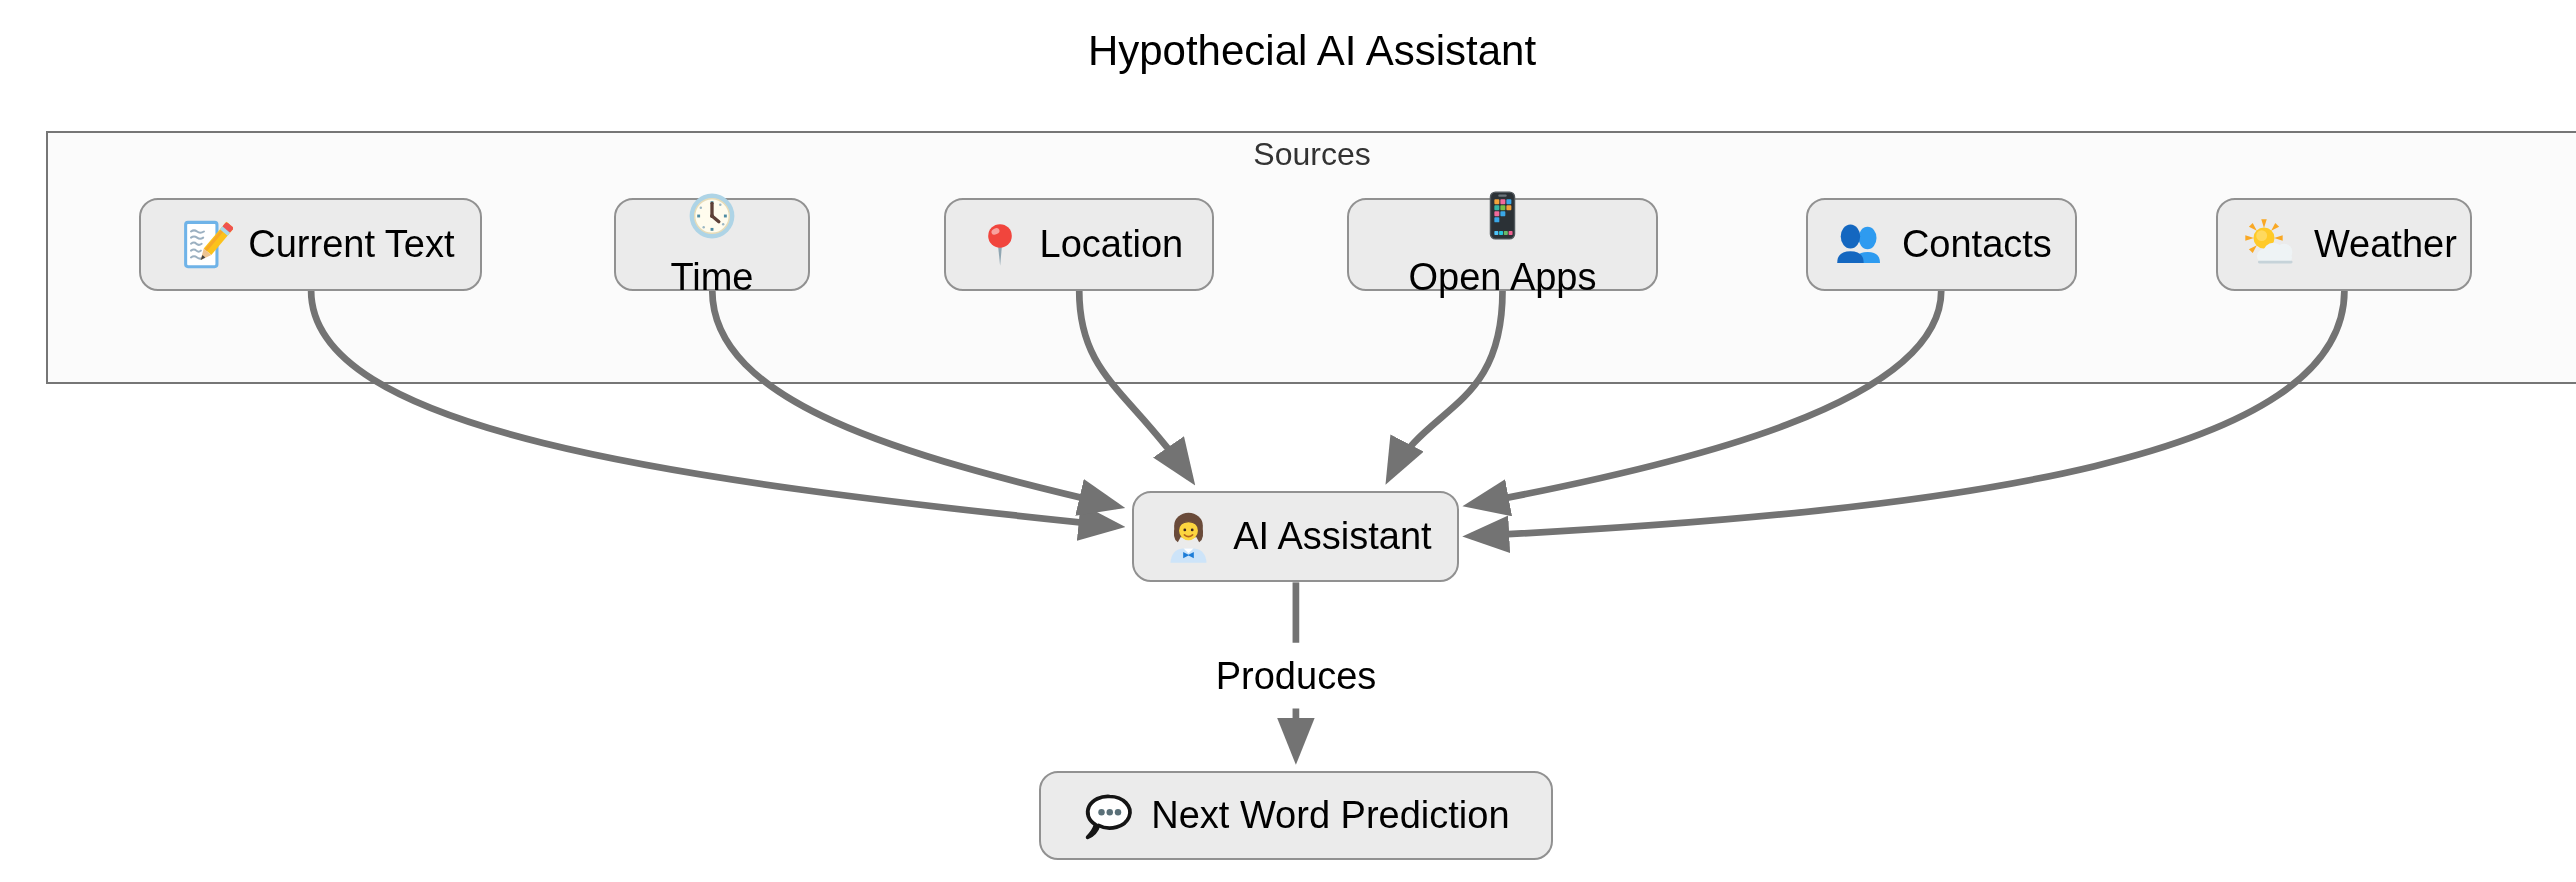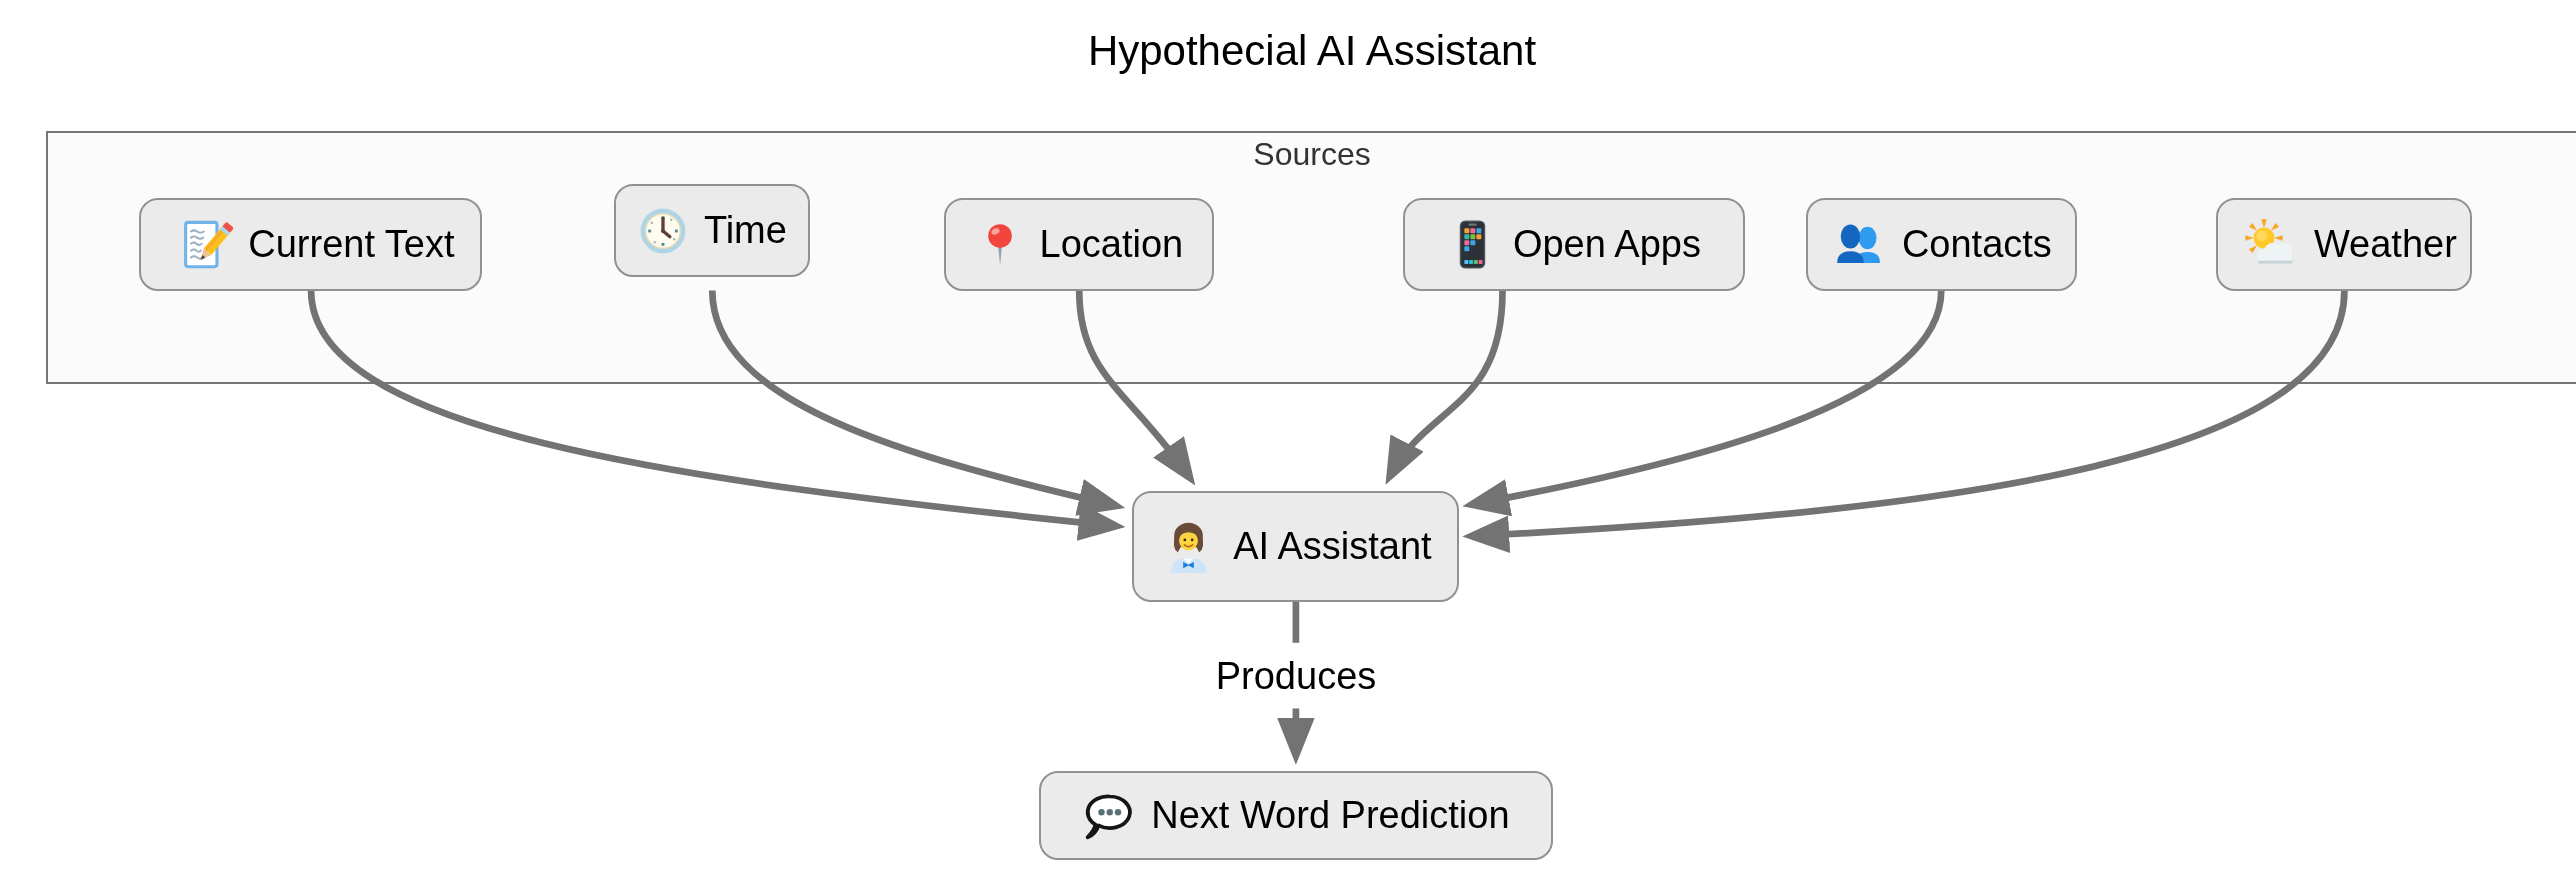--- a/index.html
+++ b/index.html
@@ -23,26 +23,26 @@
   .edges{position:absolute;left:0;top:0;width:2576px;height:883px;}
   .edge{stroke:var(--arrow);stroke-width:10;fill:none;}
   .arrowhead{fill:var(--arrow);}
 
   .node{position:absolute;display:flex;align-items:center;justify-content:center;
     gap:14.8px;background:var(--node-fill);border:2.7px solid var(--node-border);
     border-radius:19px;font-size:38px;color:var(--text);white-space:nowrap;}
   .node .icon{flex:0 0 auto;display:block;}
 
   .n-current{left:115px;top:198px;width:343px;height:93px;padding-left:12px;}
-  .n-time{left:590px;top:184px;width:196px;height:93px;}
+  .n-time{left:590px;top:198px;width:196px;height:93px;flex-direction:column;}
   .n-location{left:920px;top:198px;width:270px;height:93px;}
-  .n-apps{left:1379px;top:198px;width:342px;height:93px;}
+  .n-apps{left:1323px;top:198px;width:311px;height:93px;flex-direction:column;}
   .n-contacts{left:1782px;top:198px;width:271px;height:93px;}
   .n-weather{left:2192px;top:198px;width:256px;height:93px;padding-left:12px;}
-  .n-assistant{left:1108px;top:491px;width:327px;height:111px;}
+  .n-assistant{left:1108px;top:491px;width:327px;height:91px;}
   .n-output{left:1015px;top:771px;width:514px;height:89px;}
 
   .edge-label{position:absolute;left:1272px;top:676px;transform:translate(-50%,-50%);
     background:var(--bg);padding:2.7px 9.4px;font-size:38px;color:var(--text);}
 </style>
 </head>
 <body>
 
 <div class="stage">
 

